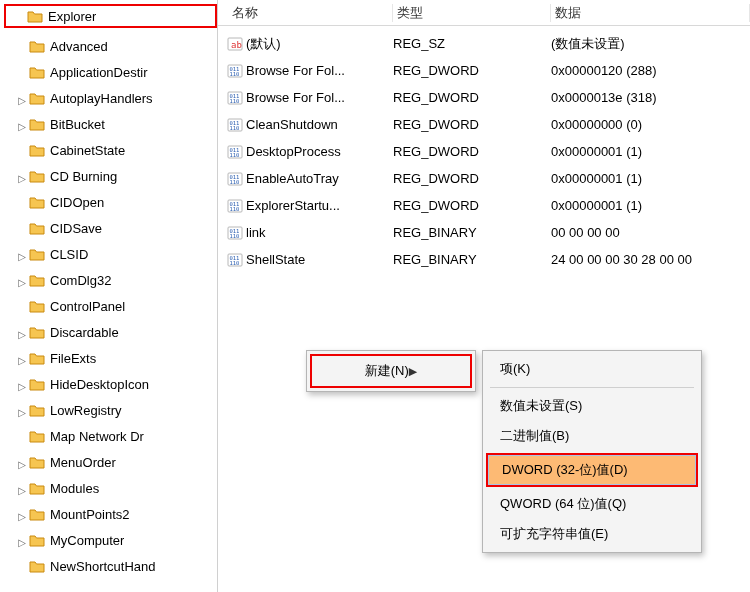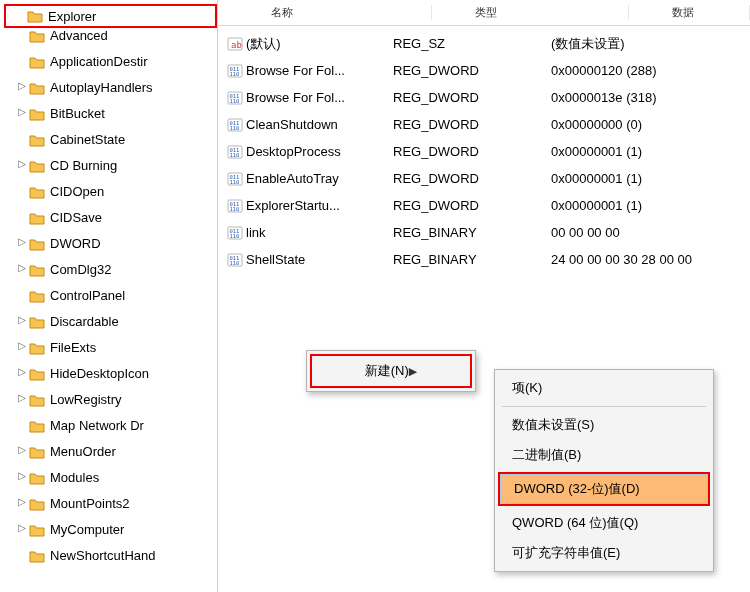--- a/index.html
+++ b/index.html
@@ -25,21 +25,21 @@
     display: flex;
     align-items: center;
     padding: 2px 18px;
   }
   .highlight-box-red {
     border: 2px solid #e00;
   }
   .tree-root-row .folder-icon { margin-left: 2px; }
   .tree-item {
     display: flex;
-    align-items: flex-start;
+    align-items: flex-end;
     height: 26px;
     padding-left: 12px;
     white-space: nowrap;
     overflow: hidden;
   }
   .expander {
     flex: 0 0 12px;
     font-size: 10px;
     color: #6b6b6b;
     text-align: center;
@@ -67,24 +67,23 @@
     border-bottom: 1px solid #d8d8d8;
     height: 26px;
     align-items: center;
     padding-left: 10px;
   }
   .col-name { width: 165px; }
   .col-type { width: 158px; }
   .col-data { flex: 1; font-family: Liberation Mono, monospace; }
   .header-cell {
     color: #333;
-    font-size: 11px;
+    font-size: 13px;
     border-right: 1px solid #e6e6e6;
     padding-left: 4px;
-    margin-left: 39px;
   }
   .rows { padding: 4px 0 0 6px; }
   .row {
     display: flex;
     align-items: center;
     height: 27px;
   }
   .val-icon {
     width: 22px;
     display:flex; align-items:center; justify-content:center;
@@ -103,21 +102,21 @@
   }
   .ctx-left {
     left: 88px; top: 350px; width: 170px;
   }
   .ctx-left-inner {
     display:flex; align-items:center; justify-content:center;
     padding: 6px 16px;
     border: 2px solid #e00;
   }
   .ctx-right {
-    left: 276px; top: 350px; width: 220px; margin-top: 19px;
+    left: 264px; top: 350px; width: 220px;
   }
   .ctx-item {
     padding: 6px 14px;
     white-space: nowrap;
   }
   .ctx-item.highlight {
     background: #fdba74;
     border: 1px solid #a8c5e5;
     padding: 5px 13px;
   }
@@ -214,21 +213,21 @@
         </span>
         <span class="tree-label">CIDSave</span>
       </div>
       <div class="tree-item">
         <span class="expander">▷</span>
         <span class="folder-icon">
           <svg width="16" height="14">
             <path d="M1 3h5l1.5 2H15v8H1z" fill="#f6c551" stroke="#c98a10"></path>
           </svg>
         </span>
-        <span class="tree-label">DWORD</span>
+        <span class="tree-label">CLSID</span>
       </div>
       <div class="tree-item">
         <span class="expander">▷</span>
         <span class="folder-icon">
           <svg width="16" height="14">
             <path d="M1 3h5l1.5 2H15v8H1z" fill="#f6c551" stroke="#c98a10"></path>
           </svg>
         </span>
         <span class="tree-label">ComDlg32</span>
       </div>

